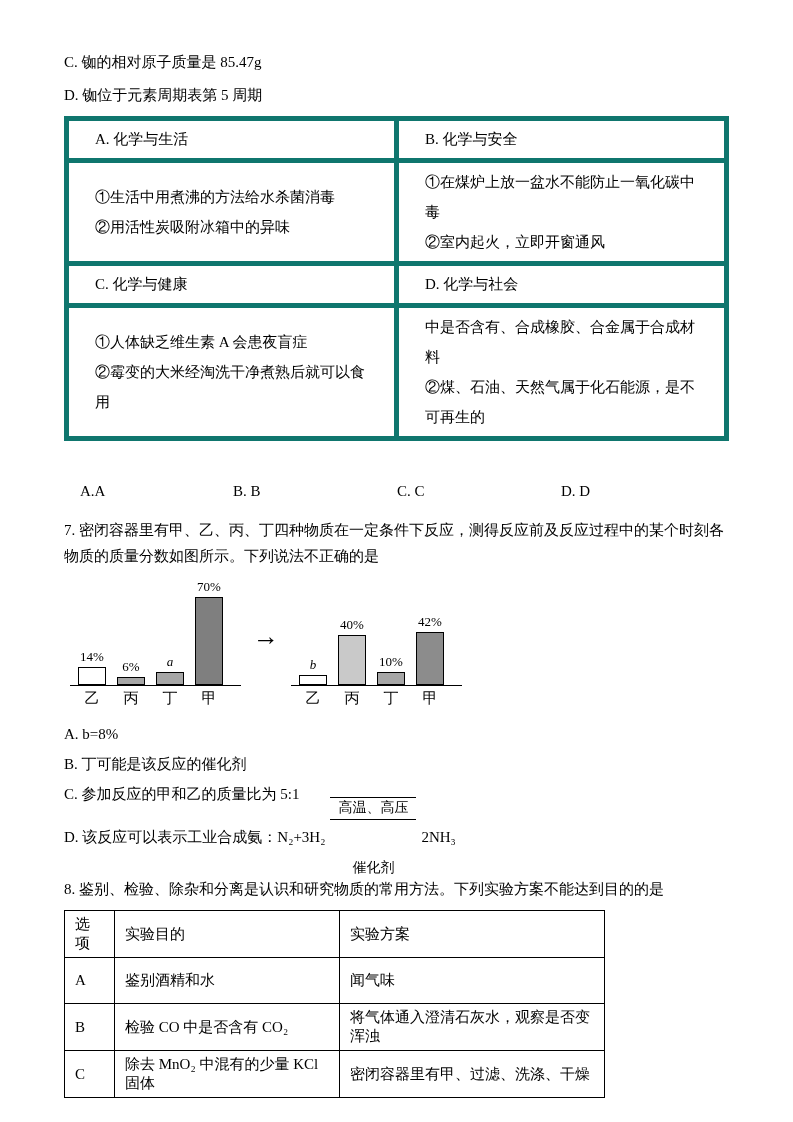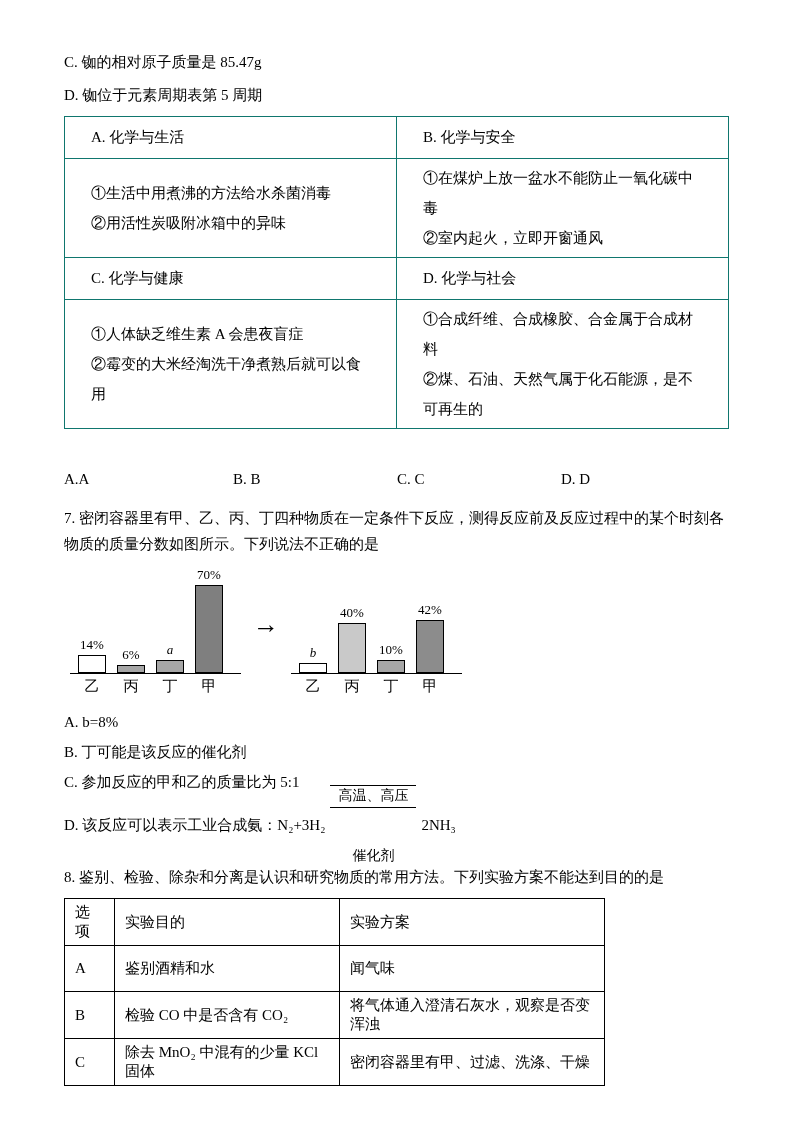--- a/index.html
+++ b/index.html
@@ -12,28 +12,28 @@
   }
   .page { padding:52px 64px 0 64px; width:793px; }
 
   .line { line-height:21px; }
   .opt-d { margin-top:12px; }
   .stem-q6 { margin-top:16px; }
 
   
   table { border-collapse:collapse; }
   .t6 { margin-top:10px; width:100%; table-layout:fixed; }
-  .t6 td { border:1px solid #0f766e; vertical-align:middle; padding:4px 26px; }
+  .t6 td { border:5px solid #0f766e; vertical-align:middle; padding:4px 26px; }
   .t6 td.title { height:42px; }
   .t6 td.items { height:78px; line-height:30px; }
 
   
   .choices { margin-top:40px; height:20px; position:relative; }
   .choices span { position:absolute; top:0; line-height:20px; }
-  .ch-a { left:0; } .ch-b { left:169px; } .ch-c { left:333px; } .ch-d { left:497px; }
+  .ch-a { left:16px; } .ch-b { left:169px; } .ch-c { left:333px; } .ch-d { left:497px; }
 
   
   .stem-q7 { margin-top:16px; line-height:26px; }
   .chart { margin-top:10px; display:flex; align-items:flex-end; margin-left:6px; }
   .chart-group { display:flex; flex-direction:column; }
   .bar-row { display:flex; align-items:flex-end; border-bottom:1.5px solid #000; padding:0 18px 0 8px; gap:11px; }
   .bar-col { display:flex; flex-direction:column; align-items:center; width:28px; }
   .bar-label { font-size:13px; margin-bottom:2px; white-space:nowrap; line-height:16px; }
   .bar-label.italic { font-style:italic; }
   .bar { width:28px; border:1px solid #000; }
@@ -84,21 +84,21 @@
     <tr>
       <td class="title">C. 化学与健康</td>
       <td class="title">D. 化学与社会</td>
     </tr>
     <tr>
       <td class="items">
         <div>①人体缺乏维生素 A 会患夜盲症</div>
         <div>②霉变的大米经淘洗干净煮熟后就可以食用</div>
       </td>
       <td class="items">
-        <div>①合成纤维、合成橡胶、合金属于合成材料</div>
+        <div>中是否含有、合成橡胶、合金属于合成材料</div>
         <div>②煤、石油、天然气属于化石能源，是不可再生的</div>
       </td>
     </tr>
   </tbody>
     </table>
 
   <div class="choices">
     <span class="ch-a">A.A</span>
     <span class="ch-b">B. B</span>
     <span class="ch-c">C. C</span>

